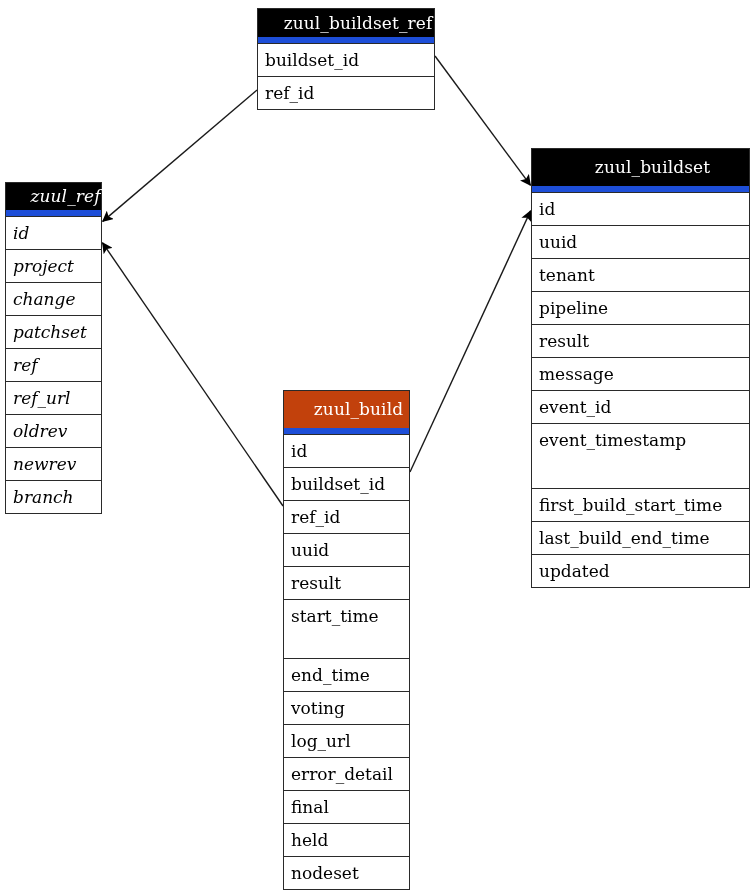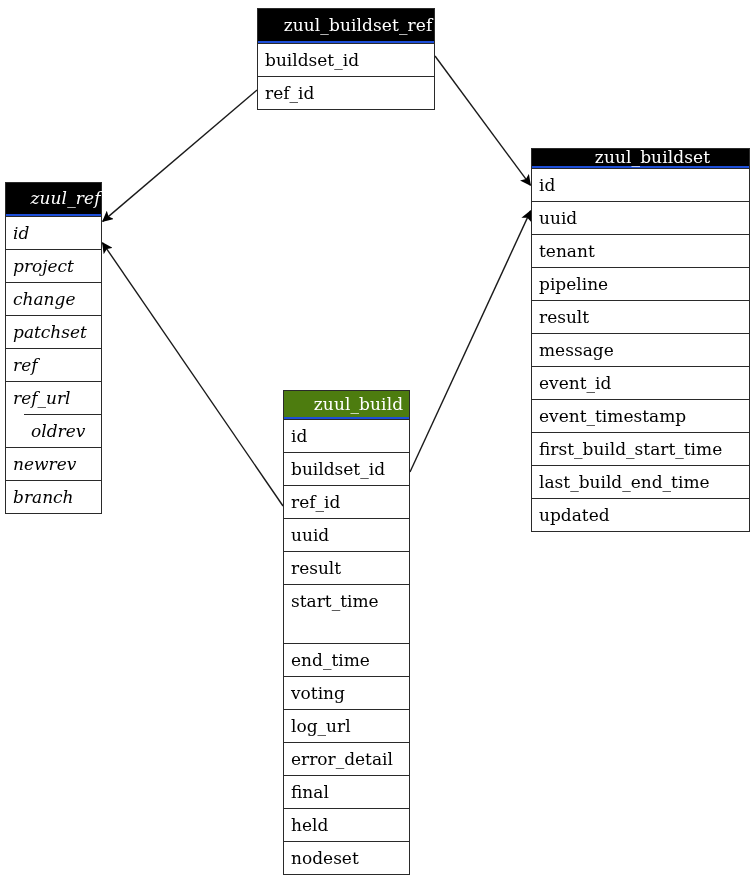--- a/index.html
+++ b/index.html
@@ -34,21 +34,21 @@
   .entity-header {
     box-sizing: border-box;
     background: #000000;
     color: #ffffff;
     text-align: center;
     font-size: 17px;
     line-height: 1;
     display: flex;
     align-items: center;
     justify-content: center;
-    border-bottom: 2px solid #1d4ed8;
+    border-bottom: 6px solid #1d4ed8;
     letter-spacing: 0.1px;
     padding-left: 24px;
   }
   .entity-field {
     box-sizing: border-box;
     color: #000000;
     font-size: 17px;
     line-height: 1;
     display: flex;
     align-items: center;
@@ -87,40 +87,40 @@
         <div class="entity-field" style="height: 33px; border-top-color: rgb(42, 42, 42);">ref_id</div>
       </div>
       <div class="entity" style="left: 5px; top: 182px; width: 97px; border-color: rgb(42, 42, 42); font-style: italic;">
         <div class="entity-header" style="height: 33px; background: rgb(0, 0, 0); color: rgb(255, 255, 255);">zuul_ref</div>
         <div class="entity-field" style="height: 33px; border-top-color: rgb(42, 42, 42);">id</div>
         <div class="entity-field" style="height: 33px; border-top-color: rgb(42, 42, 42);">project</div>
         <div class="entity-field" style="height: 33px; border-top-color: rgb(42, 42, 42);">change</div>
         <div class="entity-field" style="height: 33px; border-top-color: rgb(42, 42, 42);">patchset</div>
         <div class="entity-field" style="height: 33px; border-top-color: rgb(42, 42, 42);">ref</div>
         <div class="entity-field" style="height: 33px; border-top-color: rgb(42, 42, 42);">ref_url</div>
-        <div class="entity-field" style="height: 33px; border-top-color: rgb(42, 42, 42); margin-left: 18px;">oldrev</div>
+        <div class="entity-field" style="height: 33px; border-top-color: rgb(42, 42, 42);">oldrev</div>
         <div class="entity-field" style="height: 33px; border-top-color: rgb(42, 42, 42);">newrev</div>
         <div class="entity-field" style="height: 33px; border-top-color: rgb(42, 42, 42);">branch</div>
       </div>
       <div class="entity" style="left: 531px; top: 148px; width: 219px; border-color: rgb(42, 42, 42);">
-        <div class="entity-header" style="height: 19px; background: rgb(0, 0, 0); color: rgb(255, 255, 255); text-align: right;">zuul_buildset</div>
+        <div class="entity-header" style="height: 43px; background: rgb(0, 0, 0); color: rgb(255, 255, 255); text-align: right;">zuul_buildset</div>
         <div class="entity-field" style="height: 33px; border-top-color: rgb(42, 42, 42);">id</div>
         <div class="entity-field" style="height: 33px; border-top-color: rgb(42, 42, 42);">uuid</div>
         <div class="entity-field" style="height: 33px; border-top-color: rgb(42, 42, 42);">tenant</div>
         <div class="entity-field" style="height: 33px; border-top-color: rgb(42, 42, 42);">pipeline</div>
         <div class="entity-field" style="height: 33px; border-top-color: rgb(42, 42, 42);">result</div>
         <div class="entity-field" style="height: 33px; border-top-color: rgb(42, 42, 42);">message</div>
         <div class="entity-field" style="height: 33px; border-top-color: rgb(42, 42, 42);">event_id</div>
         <div class="entity-field" style="height: 33px; border-top-color: rgb(42, 42, 42);">event_timestamp</div>
-        <div class="entity-field" style="height: 33px; border-top-color: rgb(42, 42, 42);">first_build_start_time</div>
+        <div class="entity-field" style="height: 33px; border-top-color: rgb(42, 42, 42); margin-top: 32px;">first_build_start_time</div>
         <div class="entity-field" style="height: 33px; border-top-color: rgb(42, 42, 42);">last_build_end_time</div>
         <div class="entity-field" style="height: 33px; border-top-color: rgb(42, 42, 42);">updated</div>
       </div>
       <div class="entity" style="left: 283px; top: 390px; width: 127px; border-color: rgb(42, 42, 42);">
-        <div class="entity-header" style="height: 28px; background: #4d7c0f; color: rgb(255, 255, 255);">zuul_build</div>
+        <div class="entity-header" style="height: 43px; background: #c2410c; color: rgb(255, 255, 255);">zuul_build</div>
         <div class="entity-field" style="height: 33px; border-top-color: rgb(42, 42, 42);">id</div>
         <div class="entity-field" style="height: 33px; border-top-color: rgb(42, 42, 42);">buildset_id</div>
         <div class="entity-field" style="height: 33px; border-top-color: rgb(42, 42, 42);">ref_id</div>
         <div class="entity-field" style="height: 33px; border-top-color: rgb(42, 42, 42);">uuid</div>
         <div class="entity-field" style="height: 33px; border-top-color: rgb(42, 42, 42);">result</div>
         <div class="entity-field" style="height: 33px; border-top-color: rgb(42, 42, 42);">start_time</div>
         <div class="entity-field" style="height: 33px; border-top-color: rgb(42, 42, 42); margin-top: 26px;">end_time</div>
         <div class="entity-field" style="height: 33px; border-top-color: rgb(42, 42, 42);">voting</div>
         <div class="entity-field" style="height: 33px; border-top-color: rgb(42, 42, 42);">log_url</div>
         <div class="entity-field" style="height: 33px; border-top-color: rgb(42, 42, 42);">error_detail</div>

